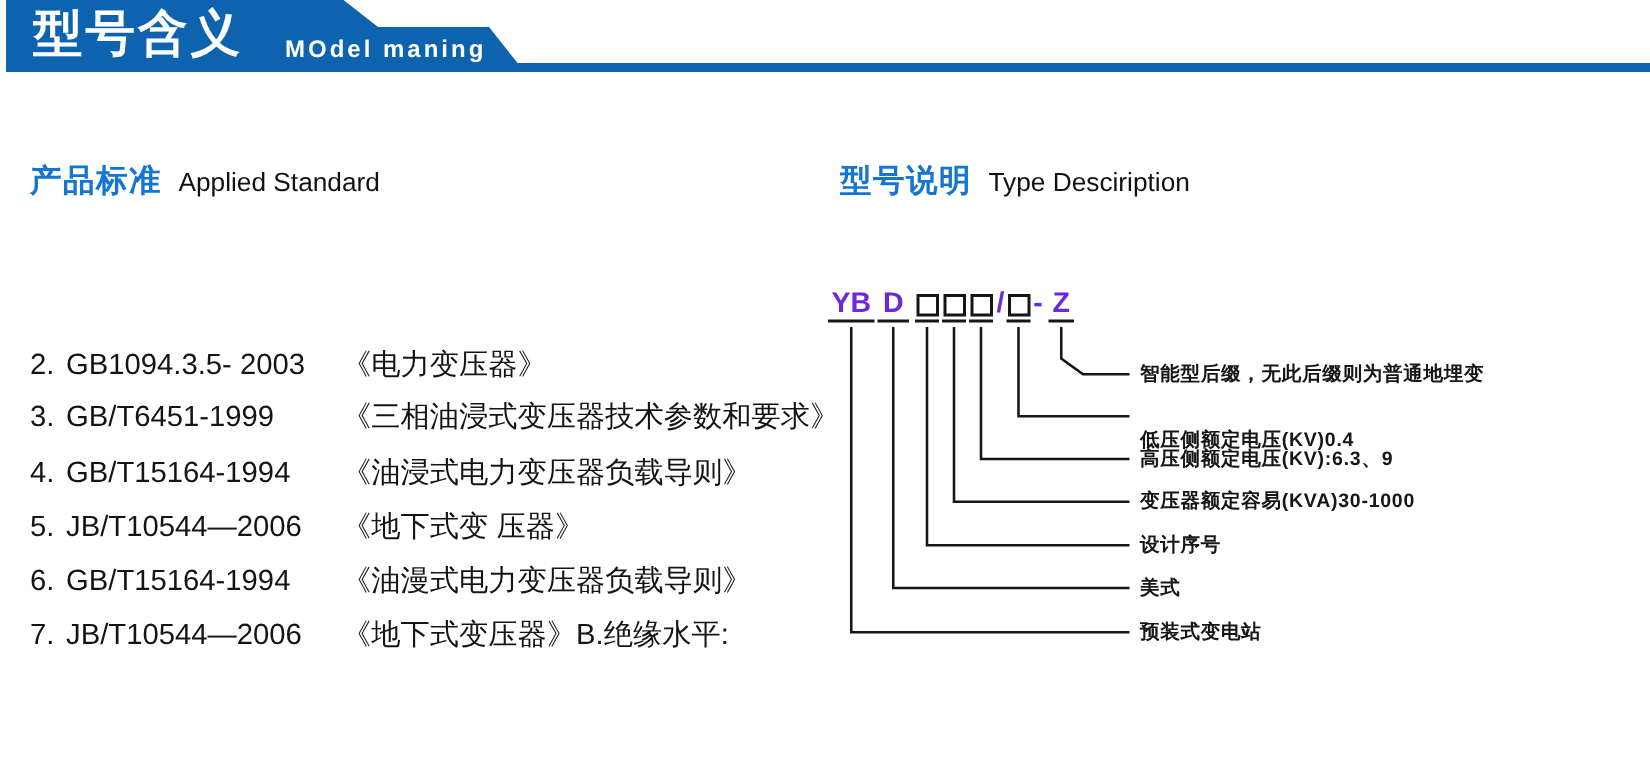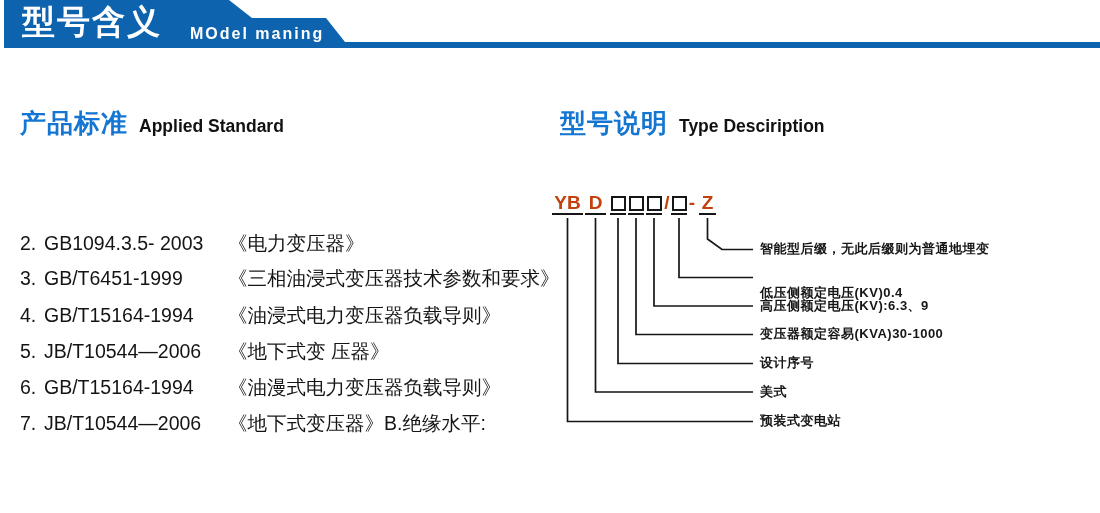--- a/index.html
+++ b/index.html
@@ -15,33 +15,33 @@
     letter-spacing:2px;line-height:38px;white-space:nowrap;
   }
   .banner-title-en{
     position:absolute;left:186px;top:25px;color:#ffffff;font-size:16px;font-weight:600;
     letter-spacing:2px;line-height:18px;white-space:nowrap;
   }
   
   .heading{position:absolute;top:106px;display:flex;align-items:baseline;white-space:nowrap;}
   .heading-left{left:20px;}
   .heading-right{left:560px;}
-  .h-cn{color:#1476d2;font-size:26px;font-weight:700;letter-spacing:1px;}
-  .h-en{color:#111111;font-size:17.5px;font-weight:700;margin-left:11px;}
+  .h-cn{color:#1476d2;font-size:21px;font-weight:700;letter-spacing:1px;}
+  .h-en{color:#111111;font-size:17.5px;font-weight:400;margin-left:11px;}
   .h-en2{}
   
   .std-row{position:absolute;left:20px;white-space:nowrap;font-size:19.5px;line-height:26px;color:#141414;}
   .std-num{display:inline-block;width:24px;}
   .std-code{display:inline-block;width:184px;}
   .std-desc{display:inline-block;}
   .std-cont{position:absolute;left:226px;white-space:nowrap;font-size:19.5px;line-height:26px;color:#141414;}
   
   .code-cell{
     position:absolute;top:190px;height:23px;display:flex;align-items:flex-end;justify-content:center;
-    font-size:19px;font-weight:700;color:#c2410c;line-height:20px;
+    font-size:19px;font-weight:700;color:#6d28d9;line-height:20px;
     border-bottom:2px solid #161616;box-sizing:content-box;
   }
   .code-cell.no-line{border-bottom:2px solid transparent;}
   .code-box{width:11px;height:11px;border:2px solid #161616;margin-bottom:2px;}
   .connectors{position:absolute;left:0;top:0;pointer-events:none;}
   .model-label{
     position:absolute;left:760px;white-space:nowrap;
     font-size:13px;font-weight:700;color:#161616;line-height:22px;letter-spacing:0.5px;
   }
 </style>

